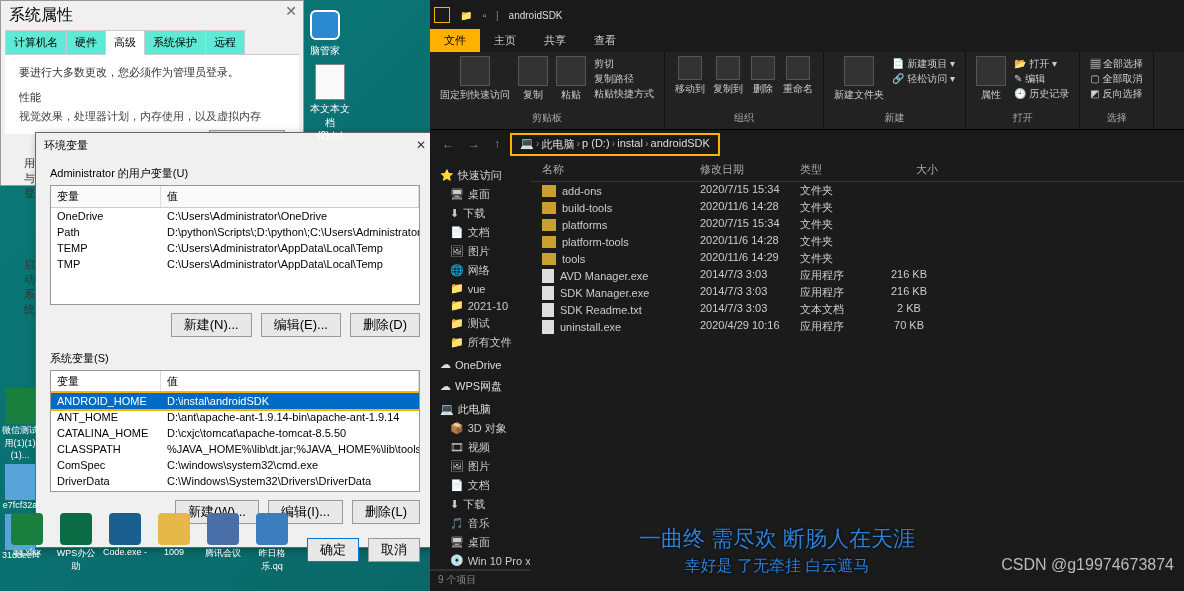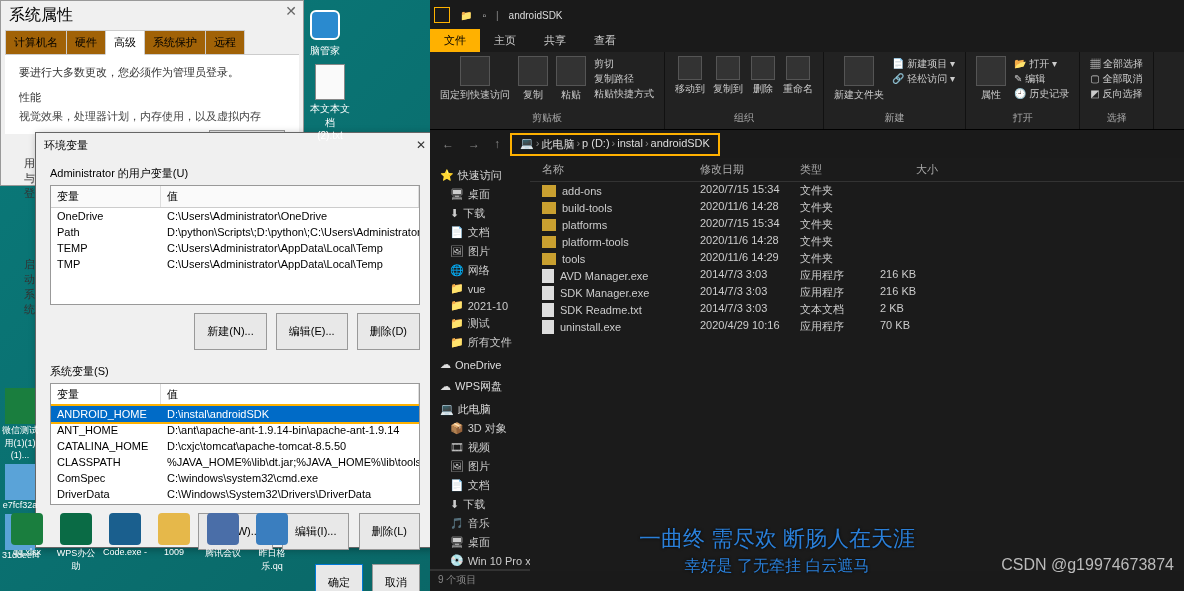--- a/index.html
+++ b/index.html
@@ -1,42 +1,42 @@
 <!DOCTYPE html>
 <html><head>
 <meta charset="utf-8">
 <style>
 *{margin:0;padding:0;box-sizing:border-box;font-family:"Microsoft YaHei","Segoe UI",sans-serif}
 body{width:1184px;height:591px;background:linear-gradient(135deg,#0a7a7a,#0a5a5a);overflow:hidden;position:relative;font-size:11px}
 .sysprops{position:absolute;left:0;top:0;width:304px;height:186px;background:#f0f0f0;border:1px solid #999}
 .sysprops .title{padding:4px 8px;font-size:16px}
 .sysprops .close{position:absolute;right:6px;top:2px;font-size:14px;color:#666}
 .sysprops .tabs{display:flex;border-bottom:1px solid #ccc;margin:0 4px}
-.sysprops .tab{padding:4px 8px;border:1px solid #ccc;border-bottom:none;background:#a16207;margin-right:-1px;font-size:11px}
+.sysprops .tab{padding:4px 8px;border:1px solid #ccc;border-bottom:none;background:#5eead4;margin-right:-1px;font-size:11px}
 .sysprops .tab.active{background:#fff;border-bottom:1px solid #fff;margin-bottom:-1px}
 .sysprops .content{padding:10px 14px;background:#fff;margin:0 4px;font-size:11px;color:#333}
 .sysprops .content .note{margin-bottom:10px}
 .sysprops .section{margin-top:8px}
 .sysprops .btn{padding:2px 14px;border:1px solid #999;background:#e8e8e8;font-size:11px;float:right;margin-top:6px}
 .env{position:absolute;left:35px;top:132px;width:400px;height:416px;background:#f0f0f0;border:1px solid #666;box-shadow:2px 2px 8px rgba(0,0,0,0.3)}
 .env .titlebar{display:flex;justify-content:space-between;padding:5px 8px}
 .env .close{font-size:12px;color:#333}
 .env .body{padding:8px 14px}
 .env .grouplabel{font-size:11px;margin-bottom:4px}
 .env .list{border:1px solid #999;background:#fff;height:120px;overflow:hidden}
 .env .list.sys{height:122px}
 .env .hdr{display:flex;border-bottom:1px solid #ccc;background:#fafafa}
 .env .hdr span{padding:3px 6px;font-size:11px;border-right:1px solid #ddd}
 .env .col-name{width:110px;flex-shrink:0}
 .env .col-val{flex:1;white-space:nowrap;overflow:hidden}
 .env .row{display:flex;padding:1px 0}
 .env .row span{padding:1px 6px;font-size:11px;white-space:nowrap;overflow:hidden}
 .env .row.sel{background:#006bc7;color:#fff}
 .env .btns{text-align:right;margin-top:8px}
-.env .btns button,.env .dlgbtns button{padding:10px 12px;border:1px solid #999;background:#e8e8e8;font-size:11px;margin-left:6px}
+.env .btns button,.env .dlgbtns button{padding:2px 12px;border:1px solid #999;background:#e8e8e8;font-size:13px;margin-left:6px}
 .env .dlgbtns{text-align:right;margin-top:14px}
 .env .dlgbtns .ok{border:1px solid #0078d7}
 .leftbar{position:absolute;left:16px;top:146px;width:18px;color:#333;font-size:11px}
 .leftbar div{margin:10px 8px;writing-mode:horizontal-tb}
 .desktop-icons{position:absolute;bottom:18px;left:4px;display:flex;gap:3px}
 .di{width:46px;text-align:center;color:#fff;font-size:9px}
 .di .ic{width:32px;height:32px;margin:0 auto 2px;background:#2a8;border-radius:4px}
 .di .ic.x{background:#1a7e3e}
 .di .ic.w{background:#0a6b45}
 .di .ic.c{background:#1a5f8e}
@@ -80,21 +80,21 @@
 .explorer .files{flex:1;background:#1b1b1b}
 .explorer .files .fhdr{display:flex;padding:4px 0;border-bottom:1px solid #333;font-size:11px;color:#aaa}
 .explorer .files .fhdr span:nth-child(1){width:170px;padding-left:12px}
 .explorer .files .fhdr span:nth-child(2){width:100px}
 .explorer .files .fhdr span:nth-child(3){width:80px}
 .explorer .files .fhdr span:nth-child(4){width:70px;text-align:right;padding-right:12px}
 .explorer .files .frow{display:flex;padding:1px 0;font-size:11px;color:#ccc}
 .explorer .files .frow span:nth-child(1){width:170px;padding-left:12px;display:flex;align-items:center;gap:6px}
 .explorer .files .frow span:nth-child(2){width:100px}
 .explorer .files .frow span:nth-child(3){width:80px}
-.explorer .files .frow span:nth-child(4){width:70px;text-align:left;padding-right:12px}
+.explorer .files .frow span:nth-child(4){width:70px;text-align:center;padding-right:12px}
 .explorer .files .fico{width:14px;height:12px;background:#c9a030;display:inline-block}
 .explorer .files .fico.file{background:#ddd;width:12px;height:14px}
 .explorer .status{position:absolute;bottom:0;left:0;right:0;height:20px;background:#1a1a1a;padding:2px 8px;font-size:10px;color:#888}
 .lyrics{position:absolute;bottom:14px;left:490px;right:120px;text-align:center;font-size:22px;color:#2a7fd8;text-shadow:0 0 3px #000;pointer-events:none;font-weight:500}
 .lyrics .l2{font-size:16px;margin-top:2px}
 .watermark{position:absolute;bottom:17px;right:10px;color:#bbb;font-size:16px}
 </style>
 </head>
 <body>
 

